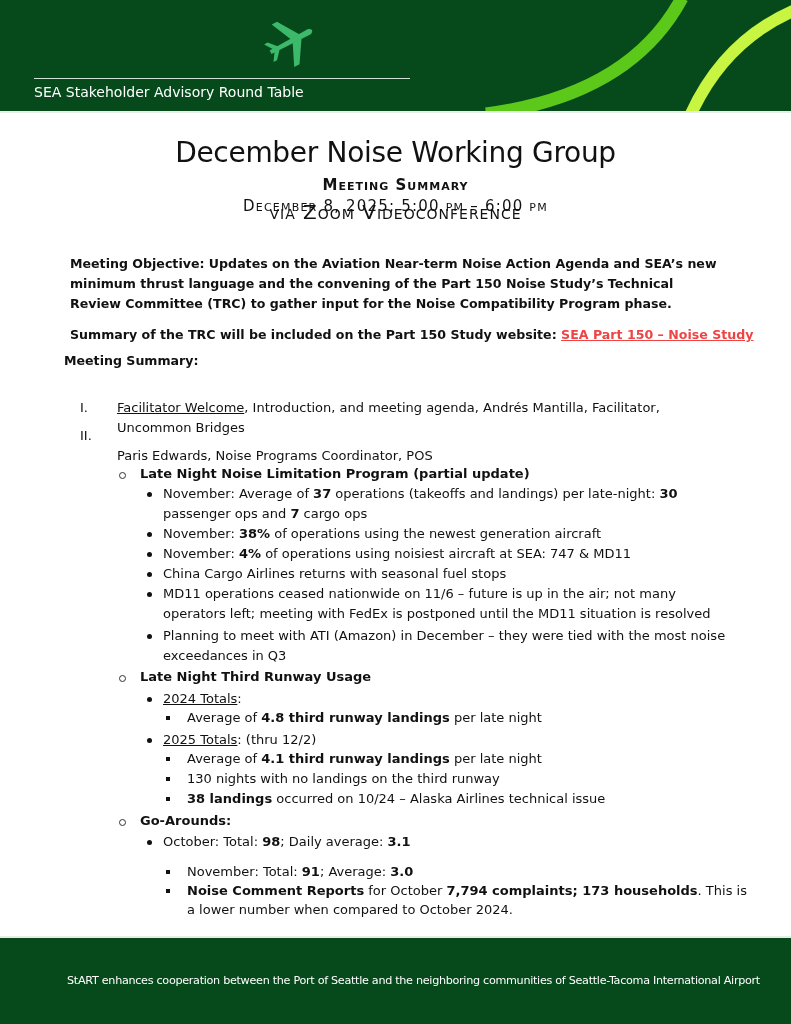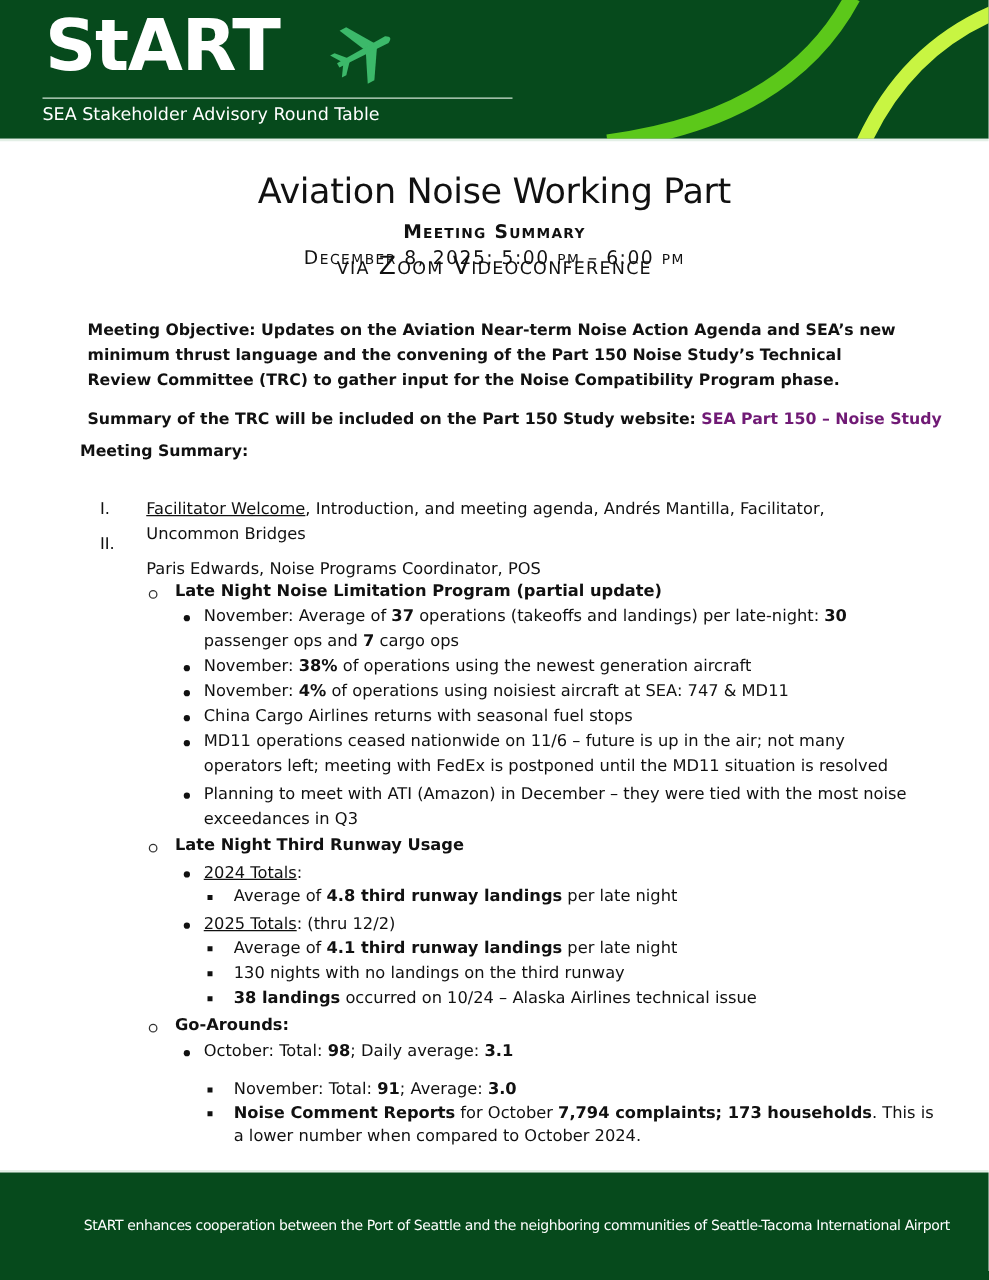--- a/index.html
+++ b/index.html
@@ -18,21 +18,21 @@
   
   .title { position: absolute; left: 0; width: 791px; top: 136px; text-align: center; font-family: "DejaVu Sans", sans-serif; font-size: 28px; color: #111; letter-spacing: -0.3px; }
   .smallcaps-line { position: absolute; left: 0; width: 791px; text-align: center; font-family: "DejaVu Sans", sans-serif; font-variant: small-caps; color: #111; }
   .sub1 { top: 176px; font-size: 15px; font-weight: bold; letter-spacing: 1px; }
   .sub2 { top: 197px; font-size: 15px; letter-spacing: 1.2px; }
   .sub3 { top: 200px; font-size: 20px; letter-spacing: 1px; }
 
   .body-text { font-family: "DejaVu Sans", sans-serif; font-size: 13px; line-height: 20px; color: #111; }
   .objective { position: absolute; left: 70px; top: 254px; width: 650px; font-weight: bold; font-size: 12.6px; line-height: 20px; }
   .trc-note { position: absolute; left: 70px; top: 325px; width: 660px; font-weight: bold; font-size: 12.6px; white-space: nowrap; }
-  .trc-note a { color: #701a75; }
+  .trc-note a { color: #ef4444; text-decoration: underline; }
   .summary-head { position: absolute; left: 64px; top: 351px; font-weight: bold; font-size: 12.6px; }
 
   .roman { position: absolute; font-size: 13px; }
   .roman .num { position: absolute; left: 0; top: 0; }
   .roman .txt { position: absolute; left: 37px; top: 0; }
   .u { text-decoration: underline; }
   b { font-weight: bold; }
 
   .line { position: absolute; white-space: nowrap; font-size: 13px; line-height: 20px; }
   .mk { position: absolute; font-size: 13px; line-height: 20px; }
@@ -46,36 +46,35 @@
   .footer-text { position: absolute; left: 0; width: 791px; top: 974px; text-align: center; color: #ffffff; font-family: "DejaVu Sans", sans-serif; font-size: 11.2px; letter-spacing: -0.3px; white-space: nowrap; padding-left: 36px; }
 </style>
 </head>
 <body>
 
 <div class="banner">
   <svg class="curves" width="791" height="111">
     <path d="M 486 114 Q 630 95 682 -2" stroke="#5cc81a" stroke-width="13" fill="none"></path>
     <path d="M 690 116 Q 725 38 800 8" stroke="#c8f542" stroke-width="12" fill="none"></path>
   </svg>
-  <div class="logo-word">StART</div>
   <svg class="plane" viewBox="0 0 64 56">
     <g transform="translate(32,28) rotate(-28)">
       <path d="M -22 -2 L 22 -3 Q 28 0 22 3 L -22 2 Z" fill="#3cb96a"></path>
       <path d="M 2 -2 L -8 -24 L -2 -24 L 12 -2 Z" fill="#3cb96a"></path>
       <path d="M 2 2 L -8 24 L -2 24 L 12 2 Z" fill="#3cb96a"></path>
       <path d="M -18 -1 L -24 -10 L -20 -10 L -12 -1 Z" fill="#3cb96a"></path>
       <path d="M -18 1 L -24 10 L -20 10 L -12 1 Z" fill="#3cb96a"></path>
     </g>
   </svg>
   <div class="logo-rule"></div>
   <div class="logo-sub">SEA Stakeholder Advisory Round Table</div>
 </div>
 <div class="banner-bottom-line"></div>
 
-<div class="title">Aviation Noise Working Part</div>
+<div class="title">December Noise Working Group</div>
 <div class="smallcaps-line sub1">Meeting Summary</div>
 <div class="smallcaps-line sub2">December 8, 2025; 5:00 pm – 6:00 pm</div>
 <div class="smallcaps-line sub3">via Zoom Videoconference</div>
 
 <div class="body-text objective">Meeting Objective: Updates on the Aviation Near-term Noise Action Agenda and SEA’s new minimum thrust language and the convening of the Part 150 Noise Study’s Technical Review Committee (TRC) to gather input for the Noise Compatibility Program phase.</div>
 <div class="body-text trc-note"><span>Summary of the TRC will be included on the Part 150 Study website: </span><a>SEA Part 150 – Noise Study</a></div>
 <div class="body-text summary-head">Meeting Summary:</div>
 
 <div class="body-text roman" style="left:80px; top:398px; width:640px; height:40px;">
   <span class="num">I.</span>

